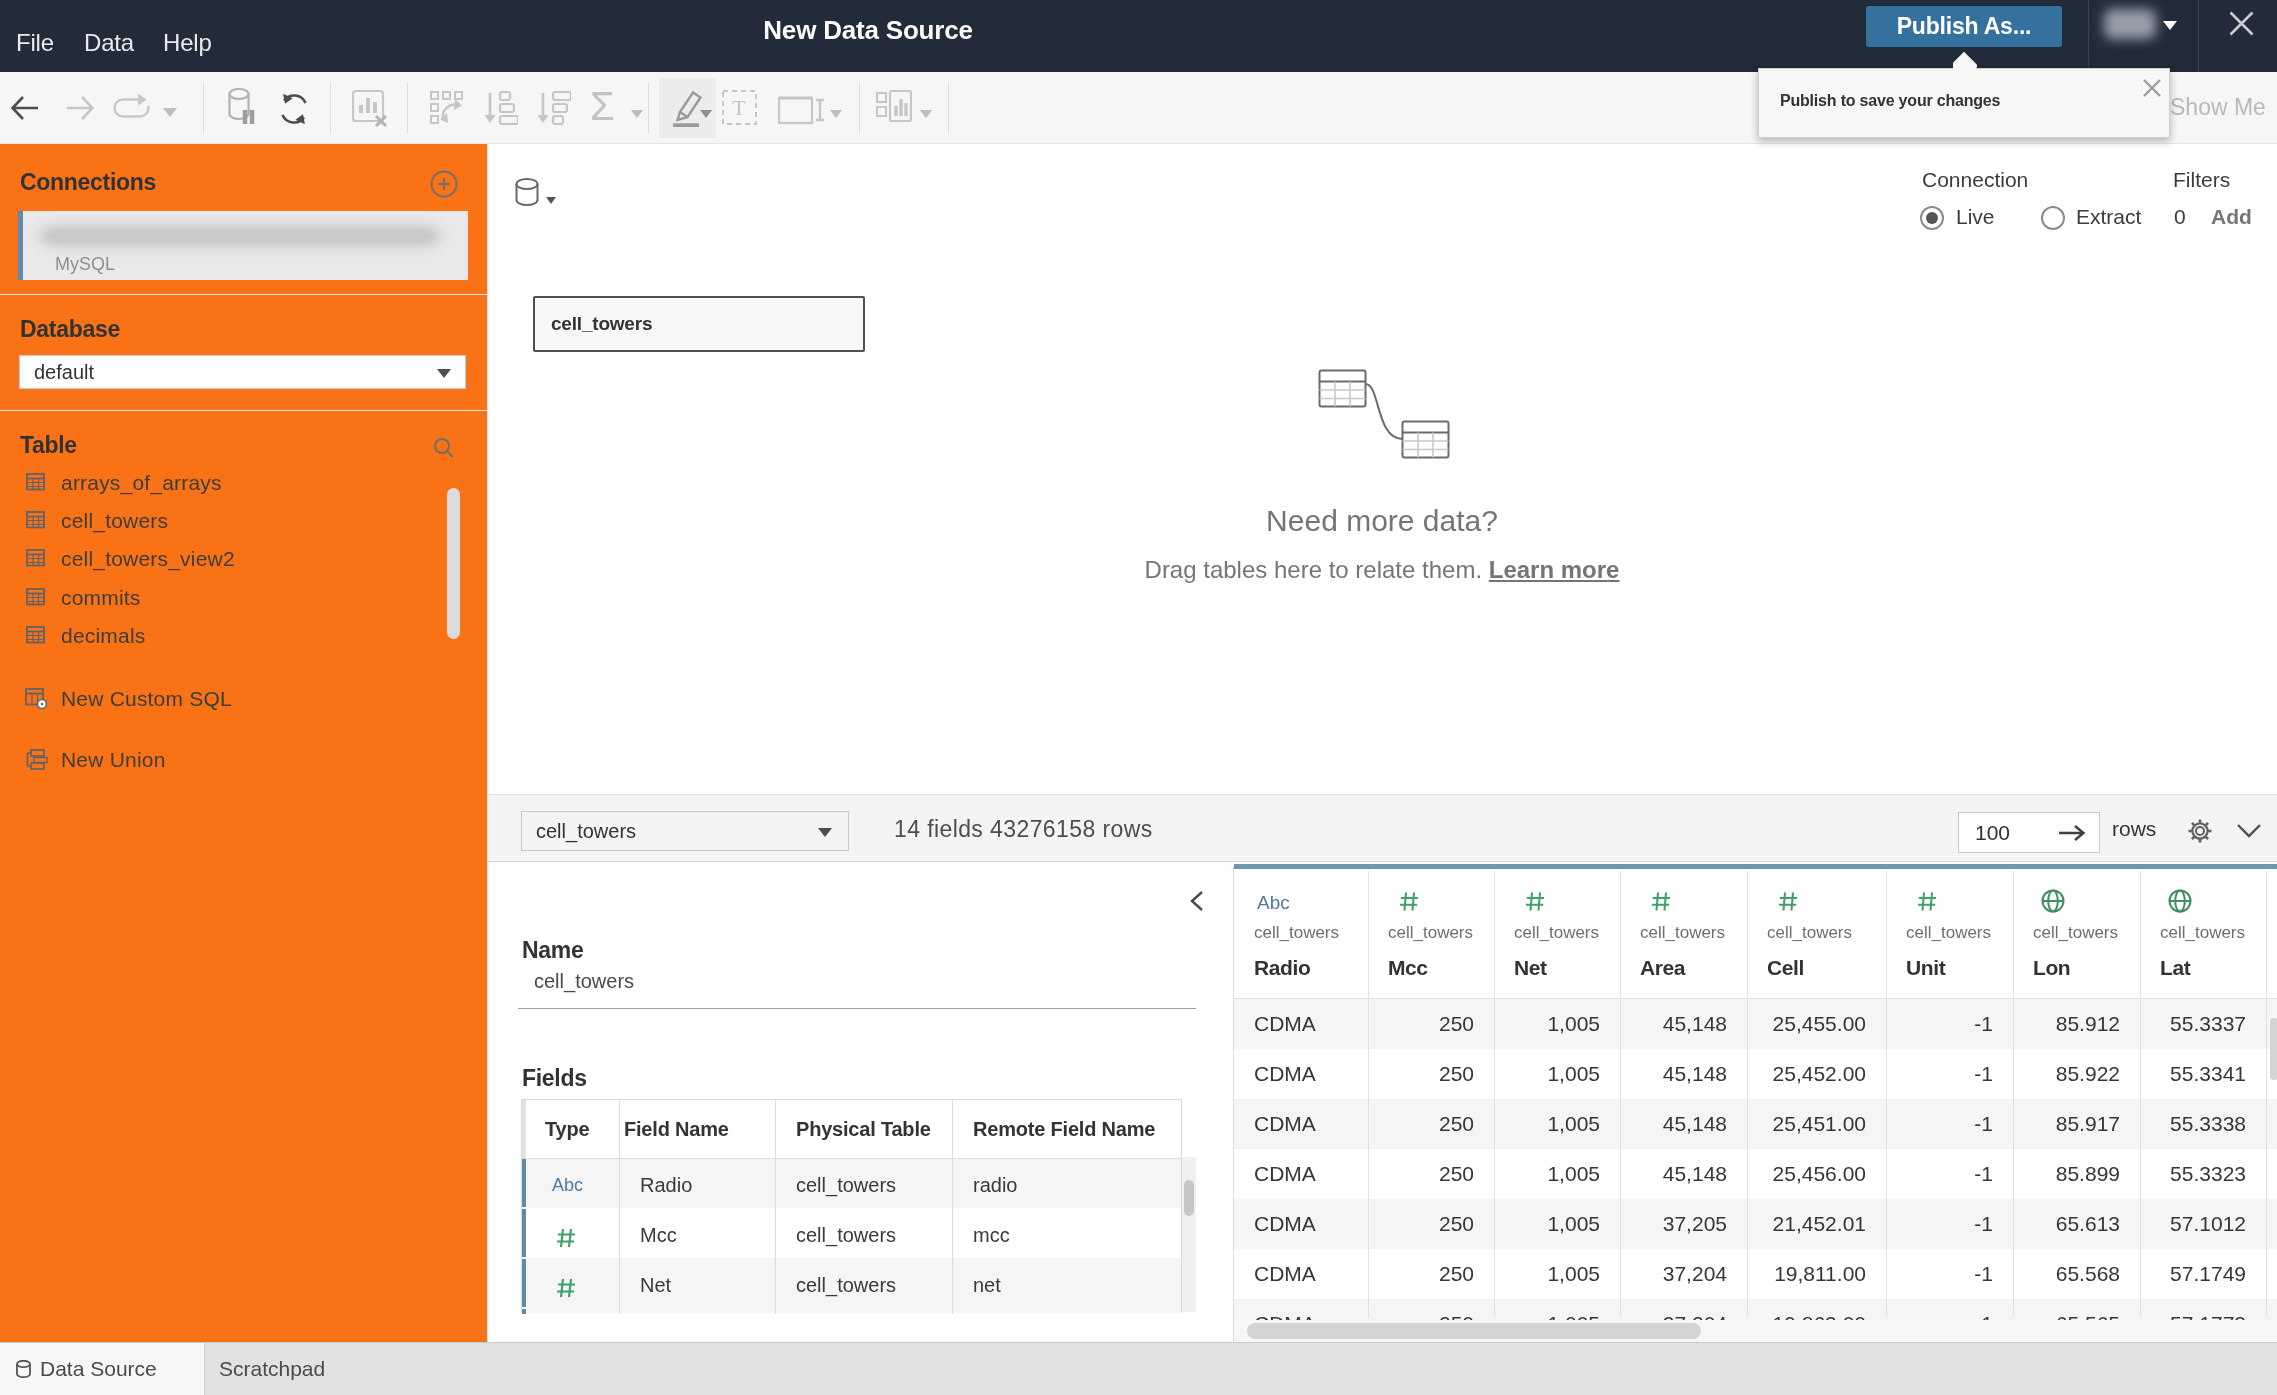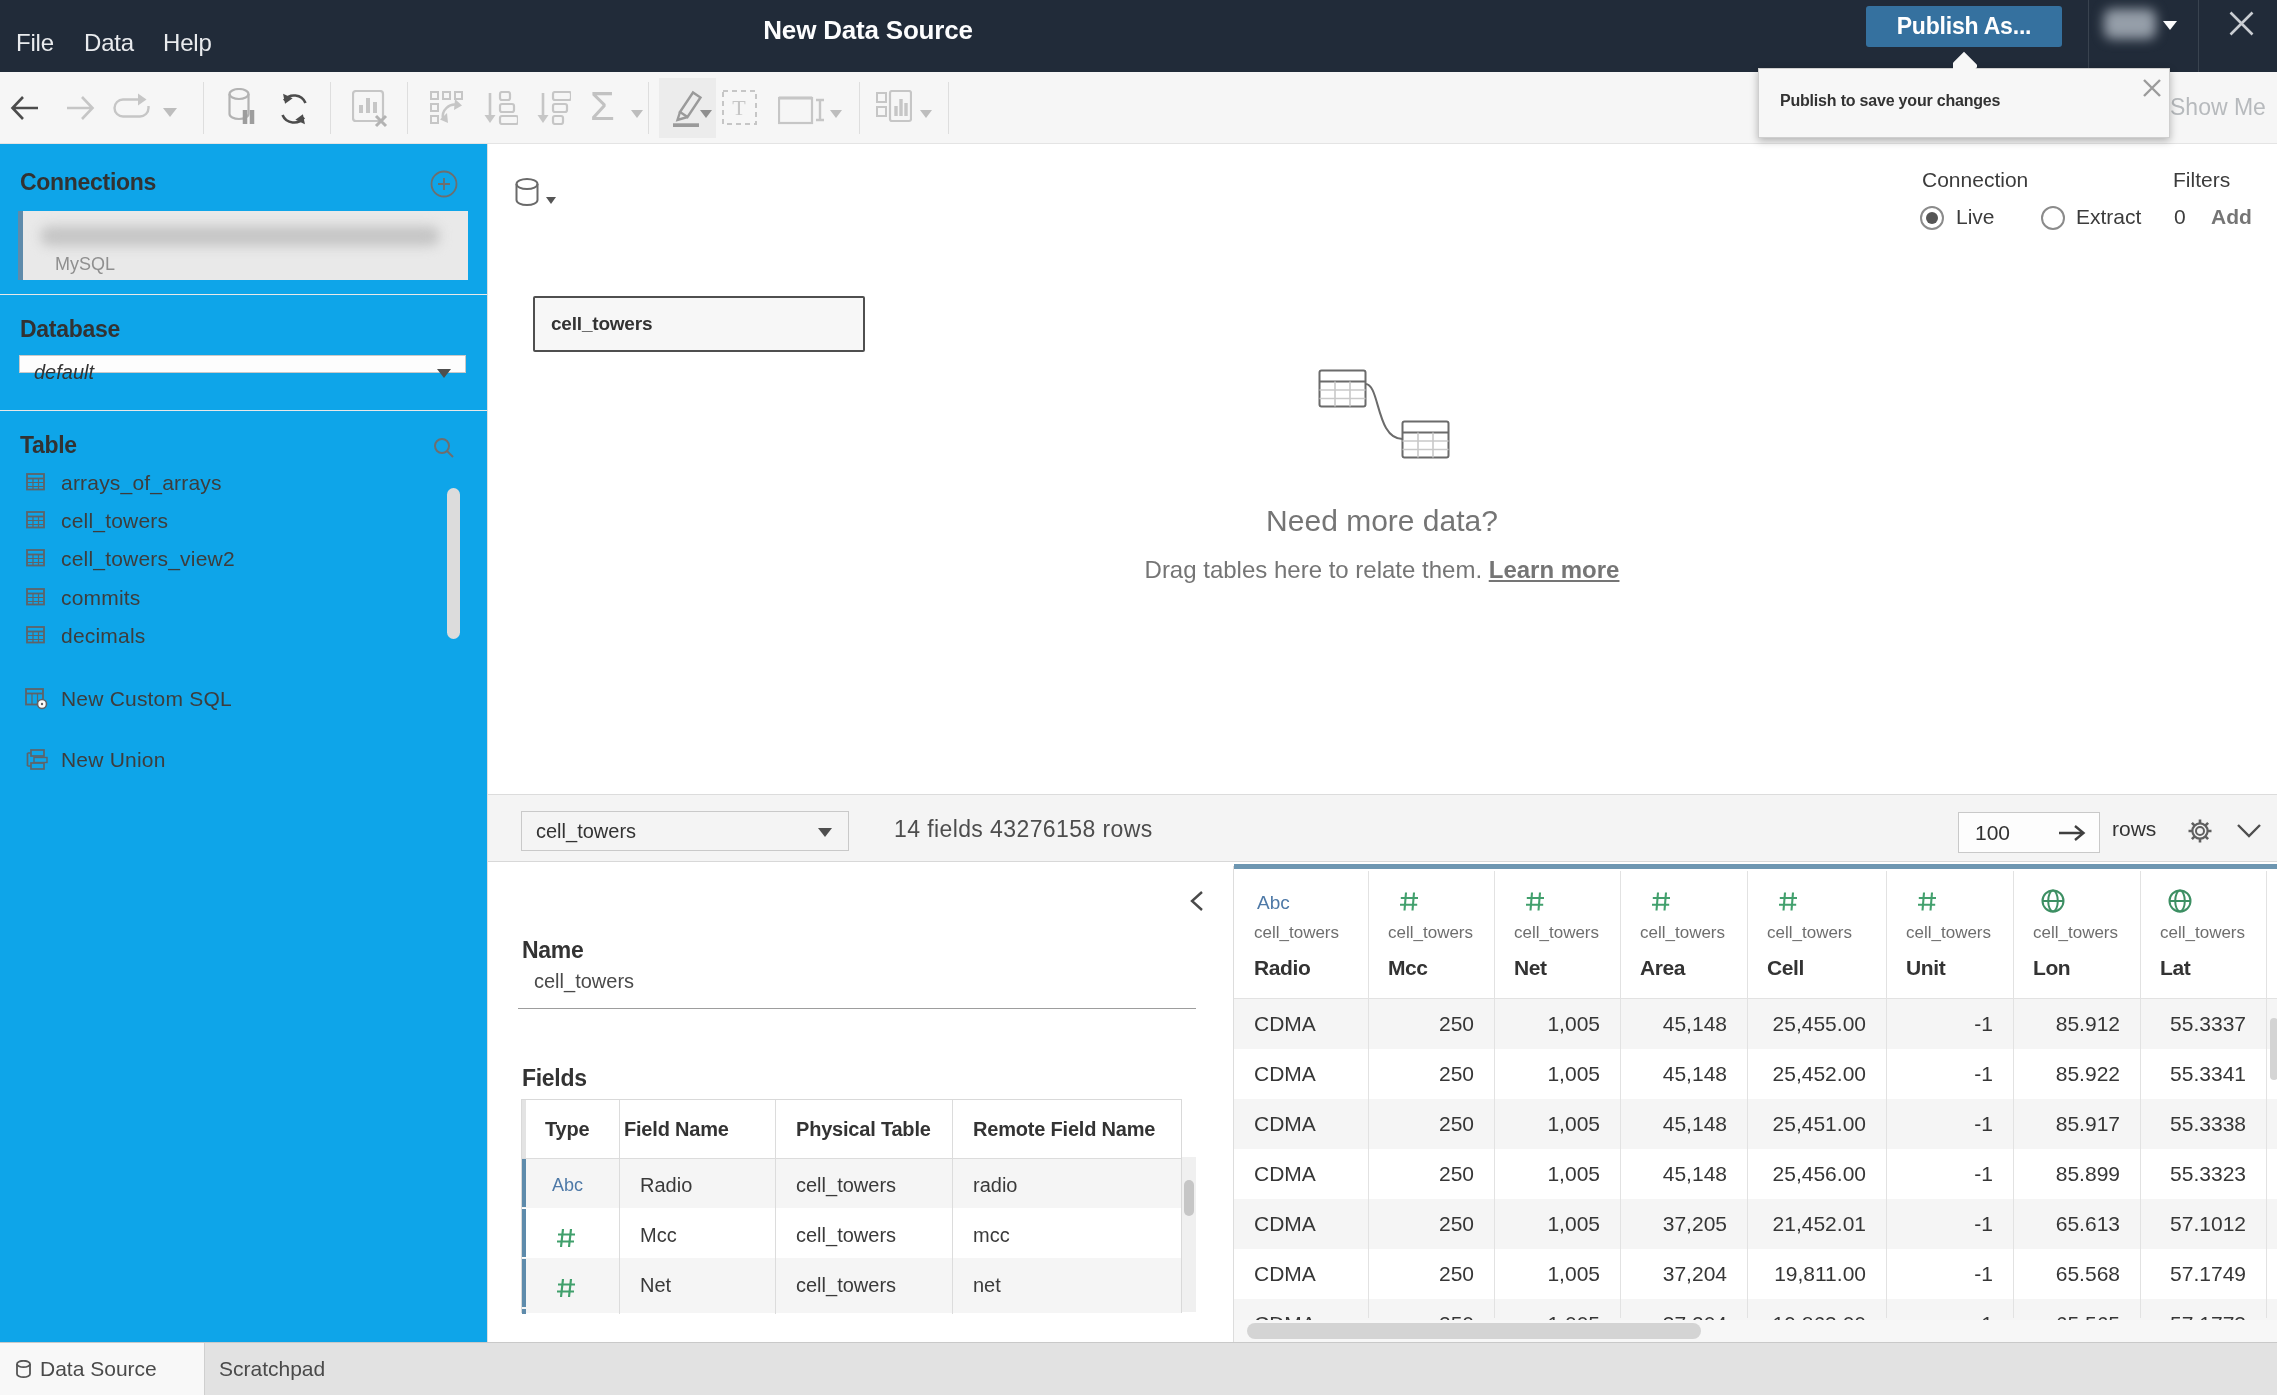--- a/index.html
+++ b/index.html
@@ -13,28 +13,28 @@
   #pubbtn { position:absolute; left:1866px; top:6px; width:196px; height:41px; background:#35719f; border-radius:3px; color:#fff; font-size:23px; font-weight:700; text-align:center; line-height:41px; letter-spacing:-0.2px;}
   .navsep { position:absolute; top:0; width:1px; height:72px; background:#39434f; }
   #avatar { position:absolute; left:2104px; top:9px; width:52px; height:30px; background:#959ea9; border-radius:8px; filter:blur(6px); }
   #avcaret { position:absolute; left:2163px; top:21px; width:0; height:0; border-left:7px solid transparent; border-right:7px solid transparent; border-top:9px solid #fcfcfd; }
   
   #toolbar { position:absolute; left:0; top:72px; width:2277px; height:72px; background:#f6f6f6; border-bottom:1px solid #e4e4e4; }
   .tsep { position:absolute; top:10px; width:1px; height:52px; background:#dedede; }
   .ticon { position:absolute; top:0; }
   #penbox { position:absolute; left:659px; top:6px; width:57px; height:60px; background:#ececec; }
   
-  #sidebar { position:absolute; left:0; top:144px; width:488px; height:1198px; background:#0ea5e9; border-right:1px solid #e0e0e0; }
+  #sidebar { position:absolute; left:0; top:144px; width:488px; height:1198px; background:#f97316; border-right:1px solid #e0e0e0; }
   .shead { position:absolute; font-size:23px; font-weight:700; color:#323232; letter-spacing:-0.3px; }
   .sdiv { position:absolute; left:0; width:487px; height:1px; background:#e8e8e8; }
   #connitem { position:absolute; left:18px; top:67px; width:450px; height:69px; background:#e9e9e9; }
   #connbar { position:absolute; left:0; top:0; width:5px; height:69px; background:#5e8bab; }
   #connblob { position:absolute; left:22px; top:15px; width:400px; height:20px; background:#c5c5c5; border-radius:10px; filter:blur(6px); }
   #connitem .mysql { position:absolute; left:37px; top:43px; font-size:18px; color:#8f8f8f; }
-  #dbselect { position:absolute; left:19px; top:211px; width:447px; height:18px; background:#fdfdfd; border:1px solid #c9c9c9; font-size:20px; color:#333; line-height:32px; padding-left:14px;font-style:italic; }
+  #dbselect { position:absolute; left:19px; top:211px; width:447px; height:34px; background:#fdfdfd; border:1px solid #c9c9c9; font-size:20px; color:#333; line-height:32px; padding-left:14px; }
   .caret-dn { display:inline-block; width:0; height:0; border-left:7px solid transparent; border-right:7px solid transparent; border-top:9px solid #4e4e4e; }
   .listitem { position:absolute; left:61px; font-size:21px; color:#3d3d3d; letter-spacing:0.2px; }
   #sscroll { position:absolute; left:447px; top:344px; width:13px; height:151px; background:#dcdcdc; border-radius:7px; }
   
   #canvas { position:absolute; left:488px; top:144px; width:1789px; height:650px; background:#fff; }
   #cantitle { position:absolute; left:95px; top:24px; font-size:42px; color:#3a3a3a; letter-spacing:0; }
   #nodebox { position:absolute; left:45px; top:152px; width:332px; height:56px; background:#f7f7f7; border:2px solid #4f4f4f; border-radius:2px; }
   #nodebox span { position:absolute; left:16px; top:15px; font-size:19px; font-weight:700; color:#333; letter-spacing:-0.2px; }
   #needmore { position:absolute; left:394px; top:360px; width:1000px; text-align:center; font-size:30px; color:#757575; }
   #dragtext { position:absolute; left:394px; top:412px; width:1000px; text-align:center; font-size:24px; color:#757575; }

